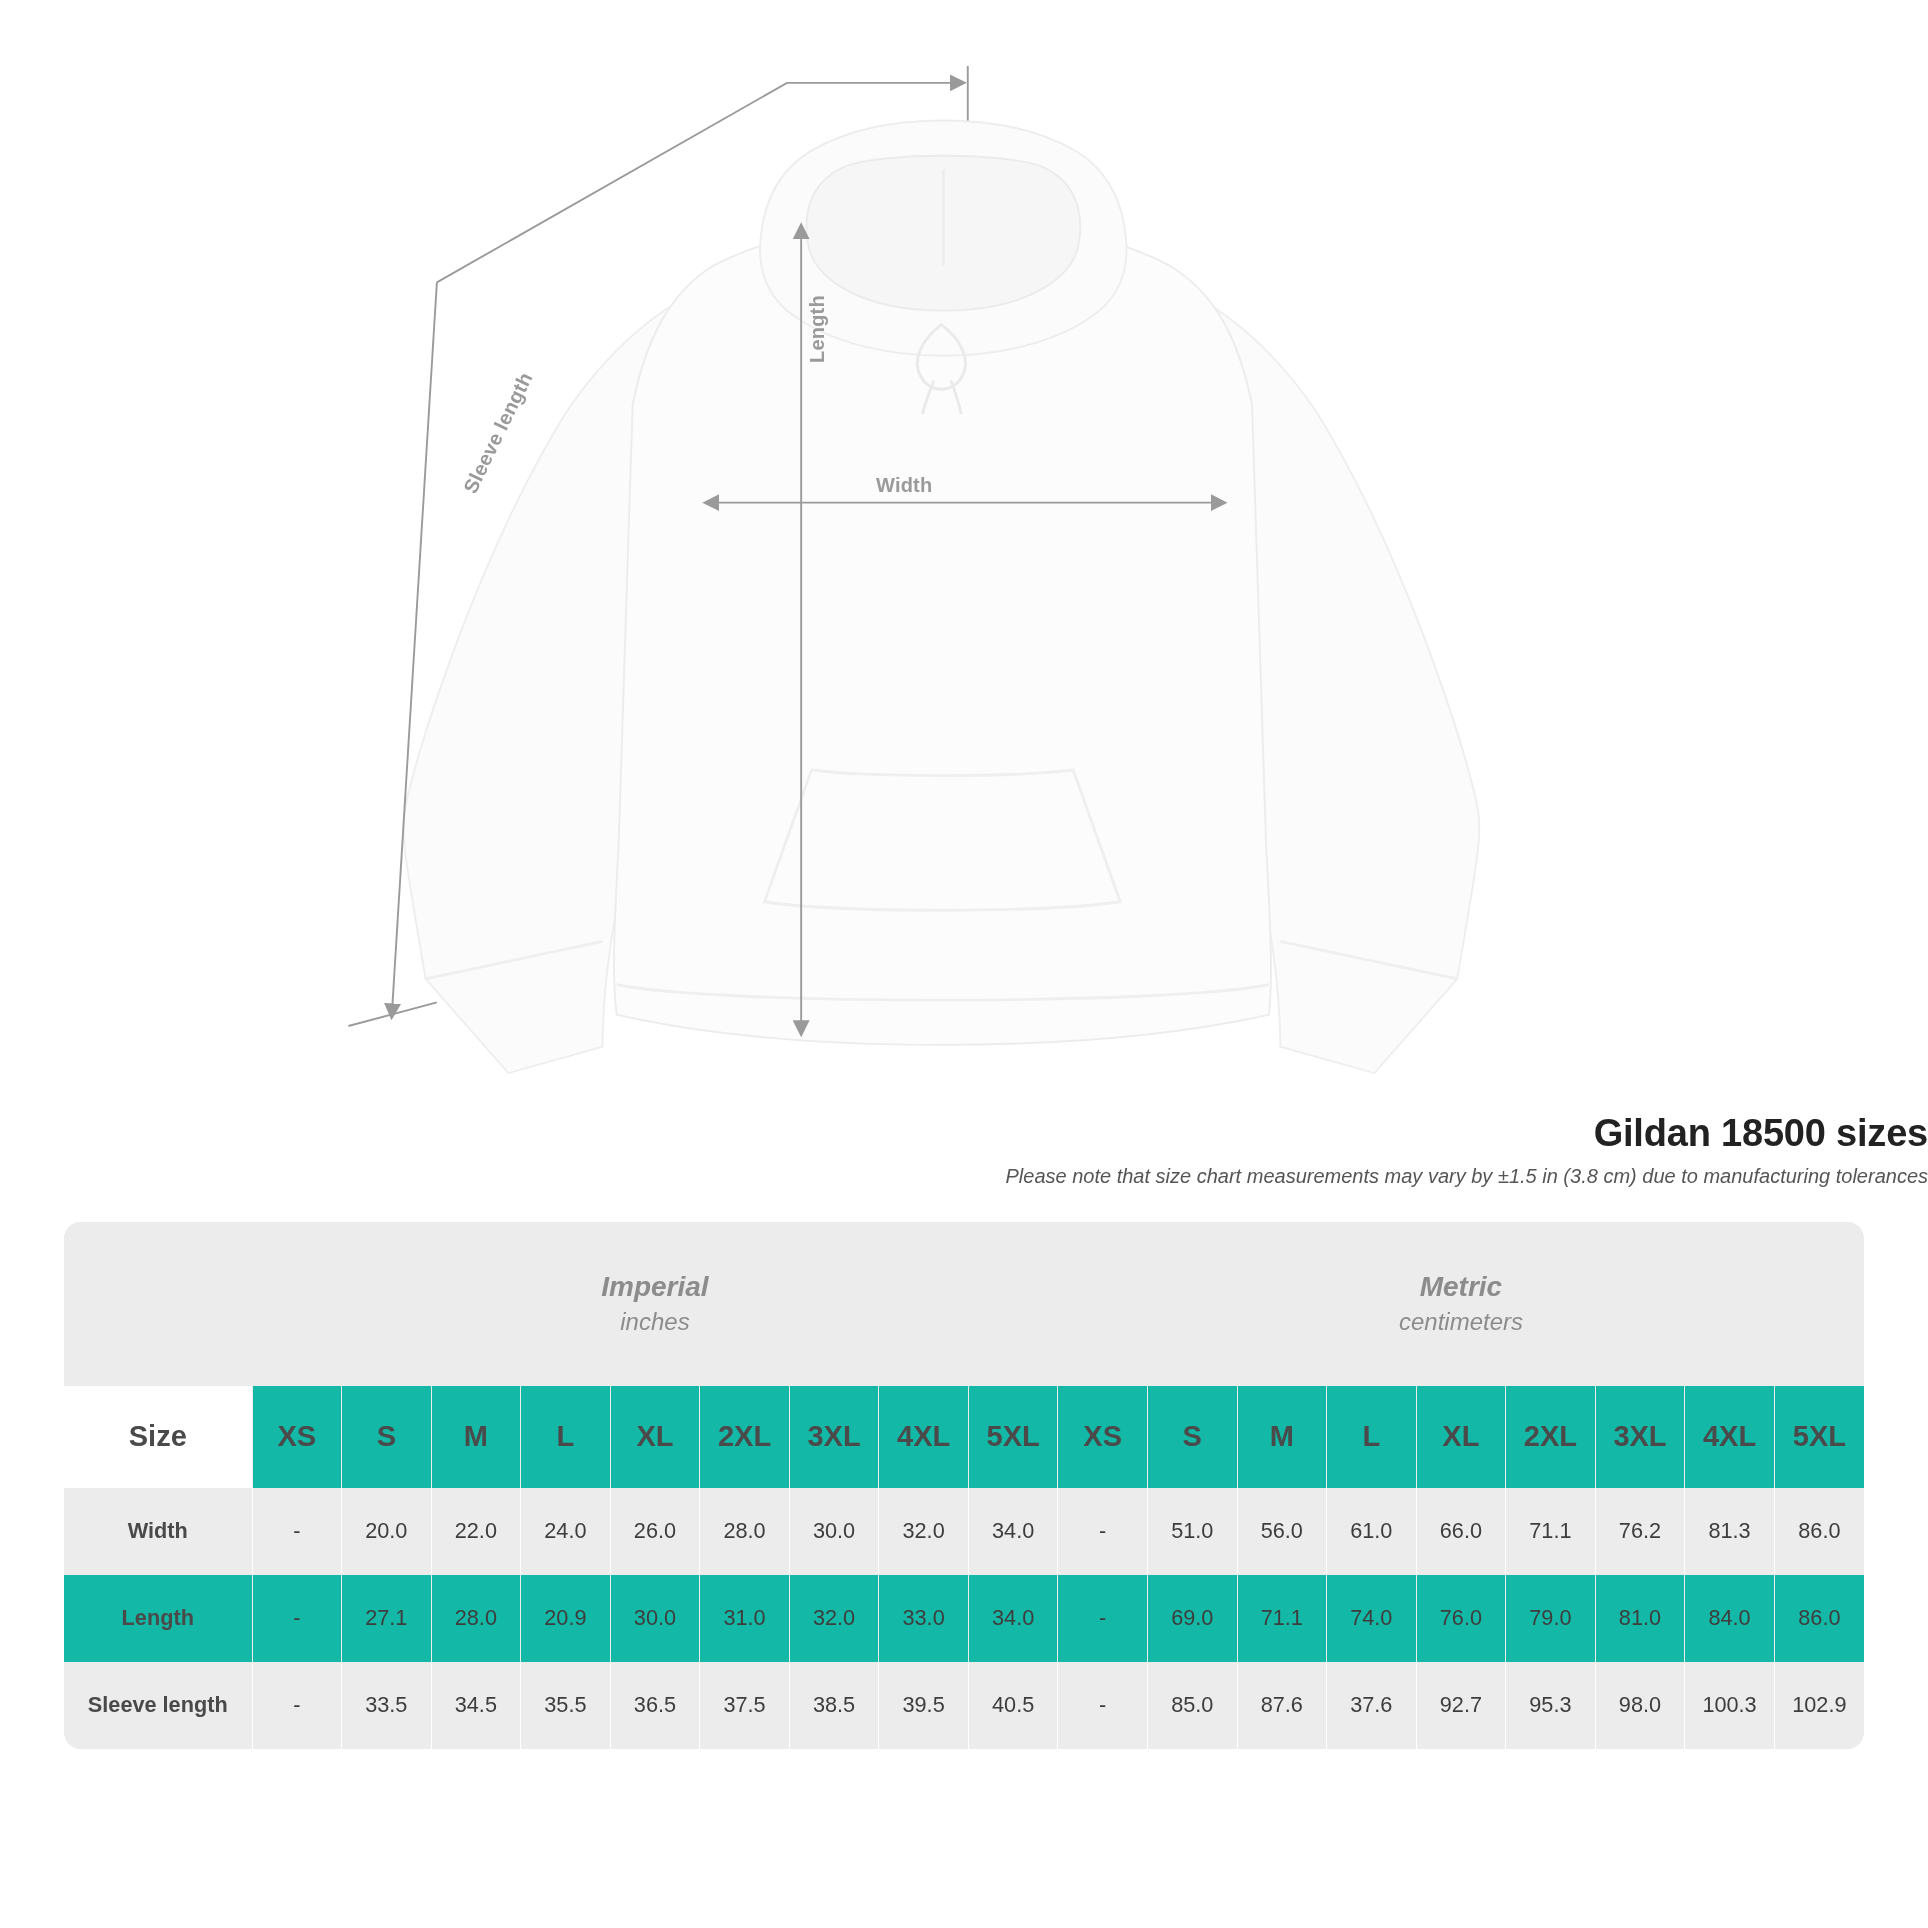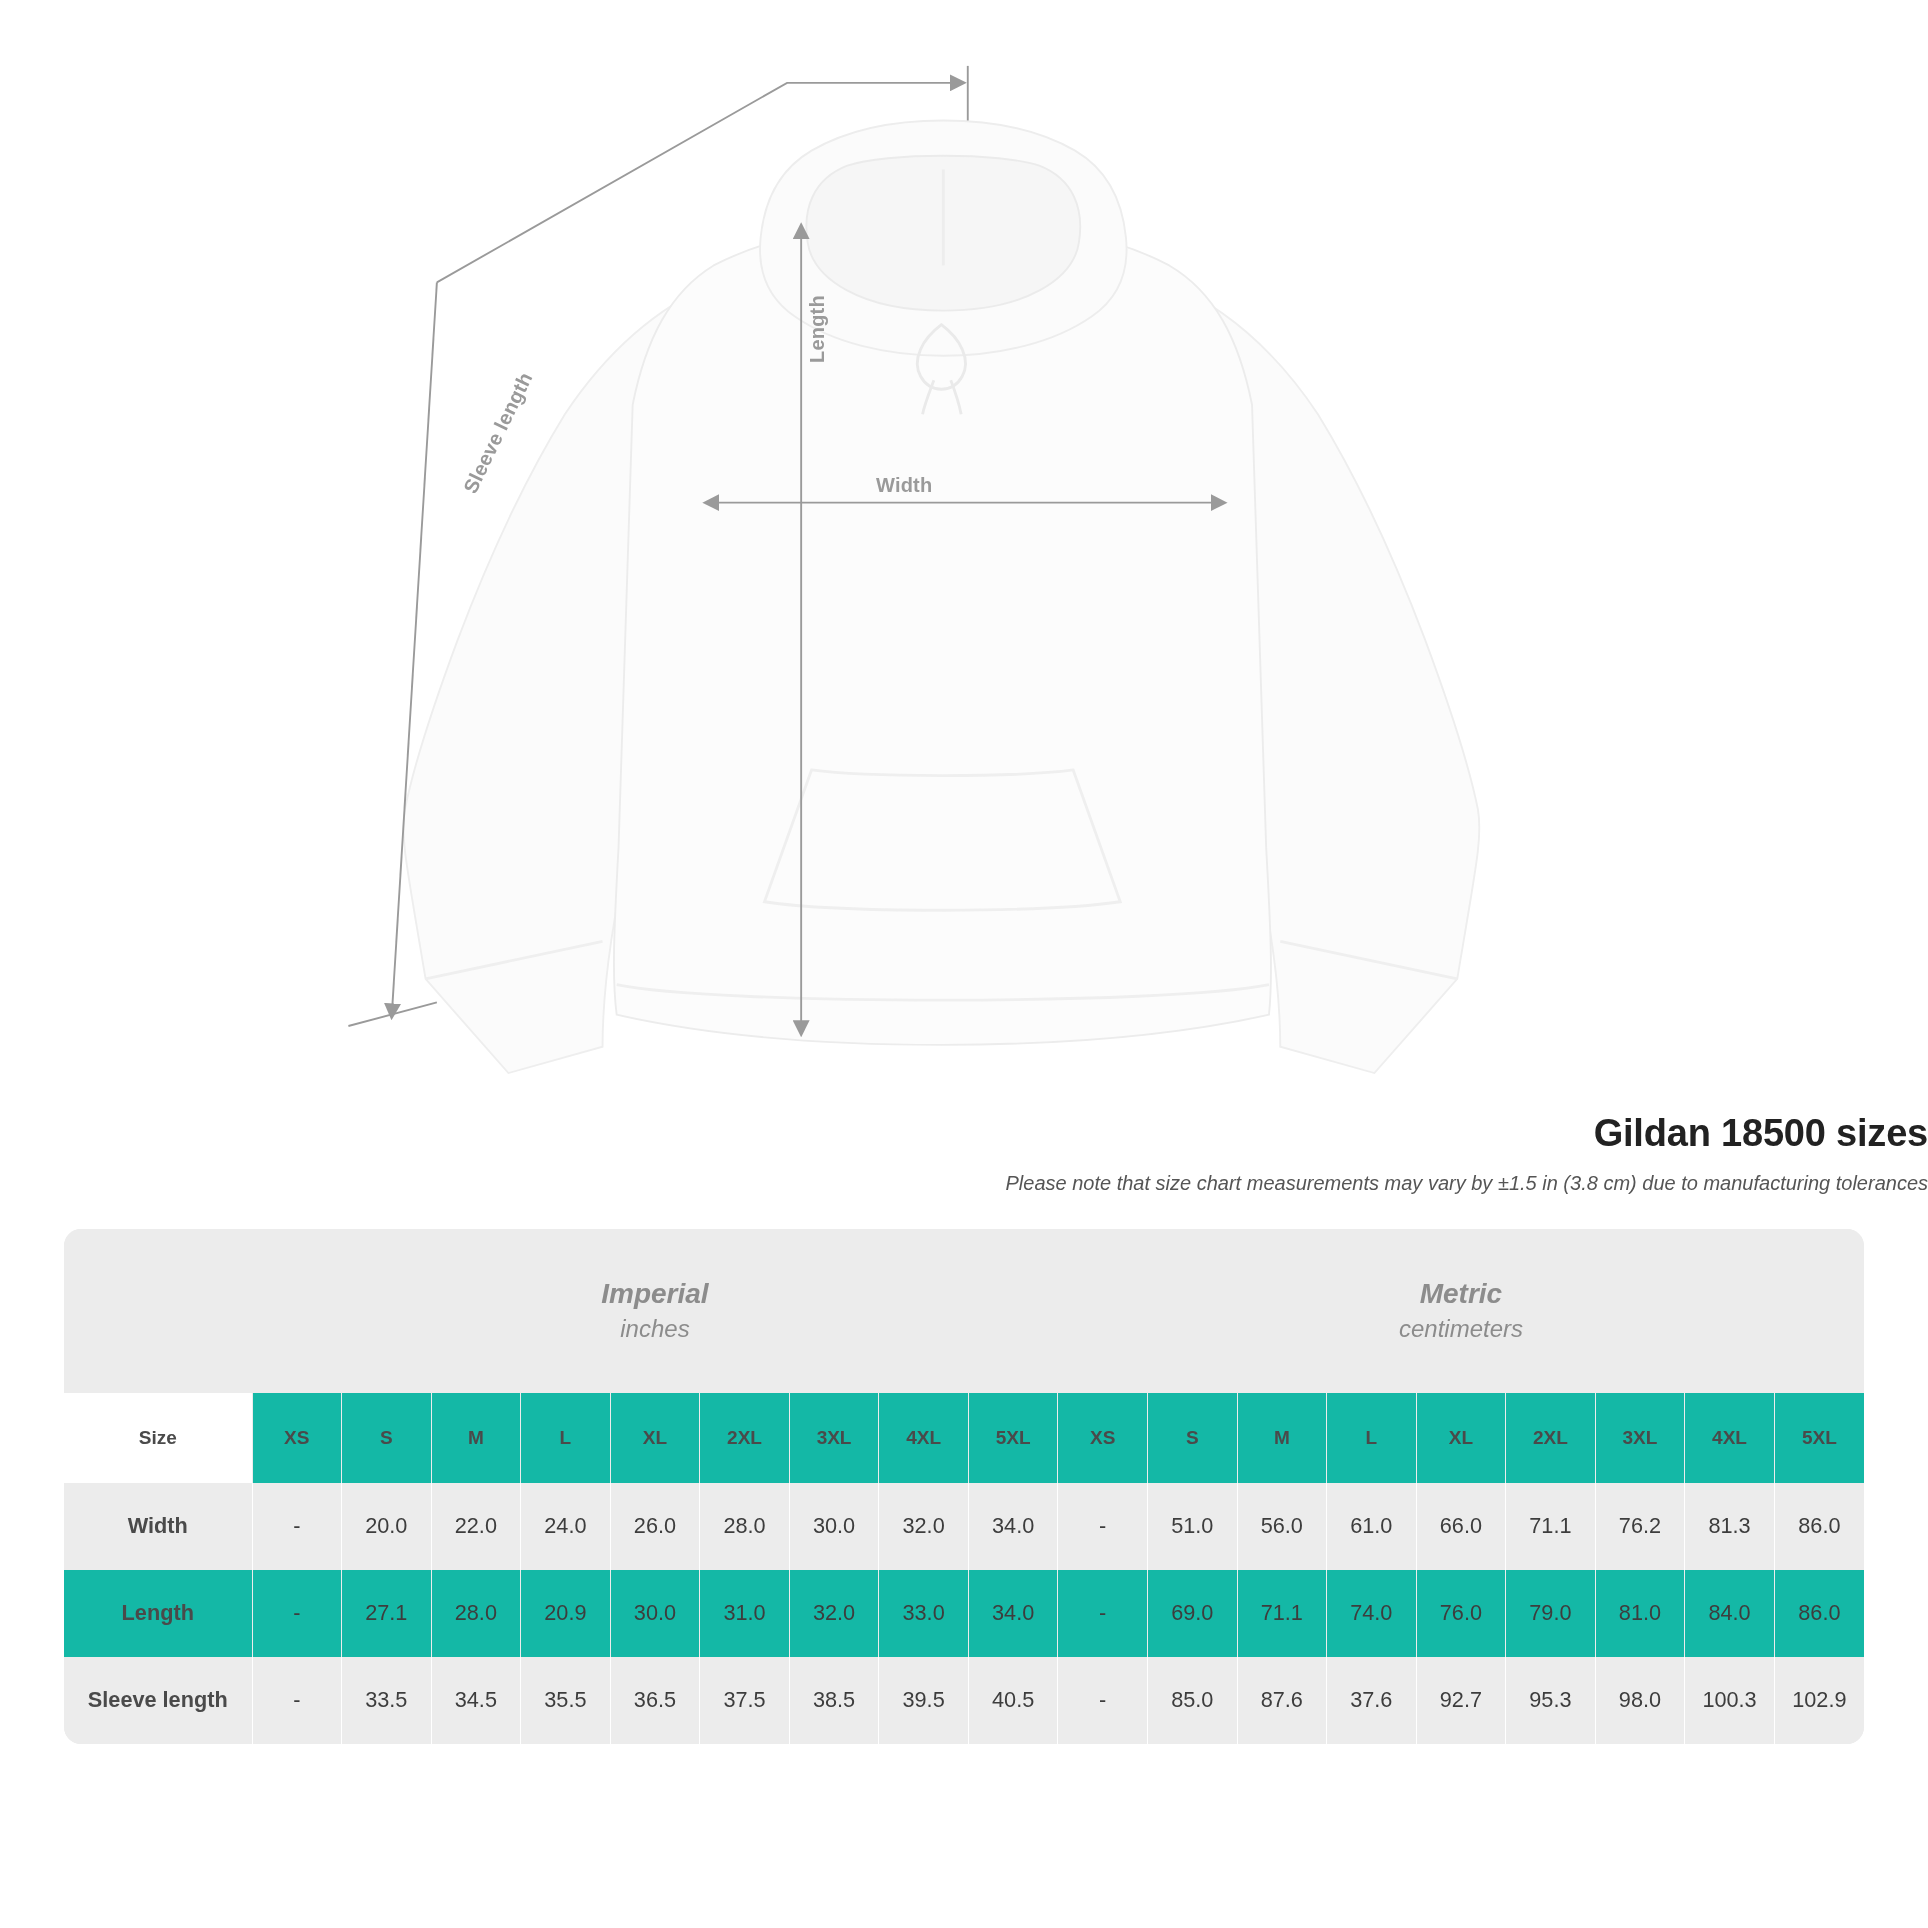--- a/index.html
+++ b/index.html
@@ -61,21 +61,21 @@
     text-align: right;
     margin-top: 5.6px;
   }
   .chart-title {
     font-size: 38px;
     font-weight: bold;
     color: #222222;
     letter-spacing: -0.2px;
   }
   .chart-note {
-    margin-top: 17px;
+    margin-top: 10px;
     font-size: 20px;
     font-style: italic;
     color: #555555;
     padding-left: 31px;
   }
 
   
   .table-wrap {
     margin: 34px 64px 0 64px;
     border-radius: 17px;
@@ -103,22 +103,22 @@
     font-weight: bold;
     color: #8c8c8c;
   }
   .unit-unit {
     font-size: 24px;
     font-style: italic;
     color: #8c8c8c;
     margin-top: 5.6px;
   }
   tr.head-row td {
-    height: 90px;
-    font-size: 19px;
+    height: 102px;
+    font-size: 29px;
     font-weight: bold;
     color: #4a4a4a;
     background: #ffffff;
   }
   tr.head-row td.rowhead {
     background: #ffffff;
   }
   tr.data-row td {
     height: 87px;
     font-size: 21.7px;

